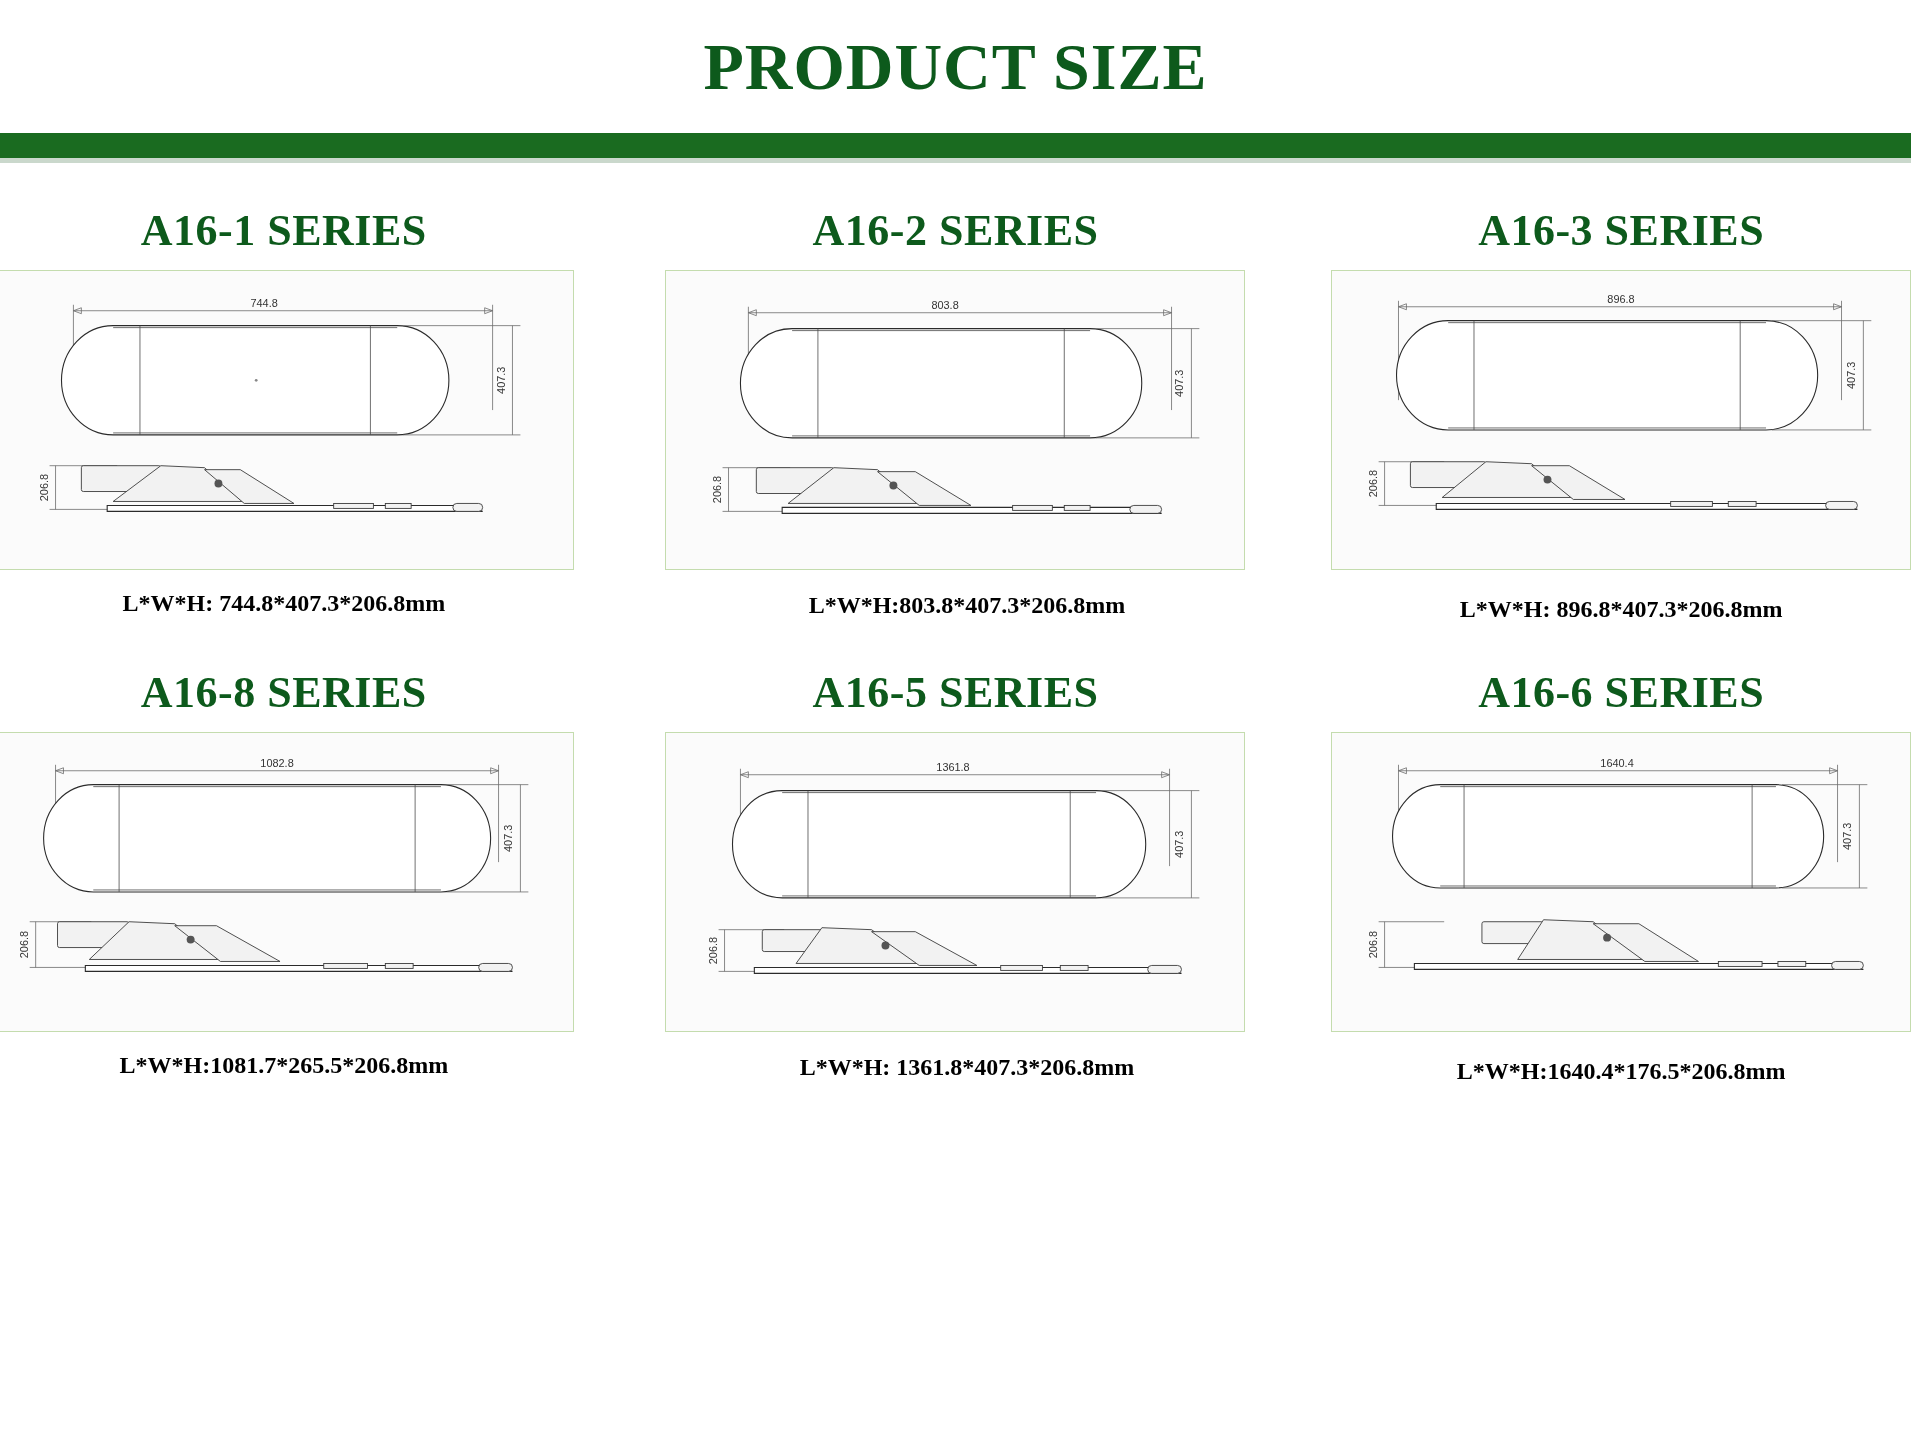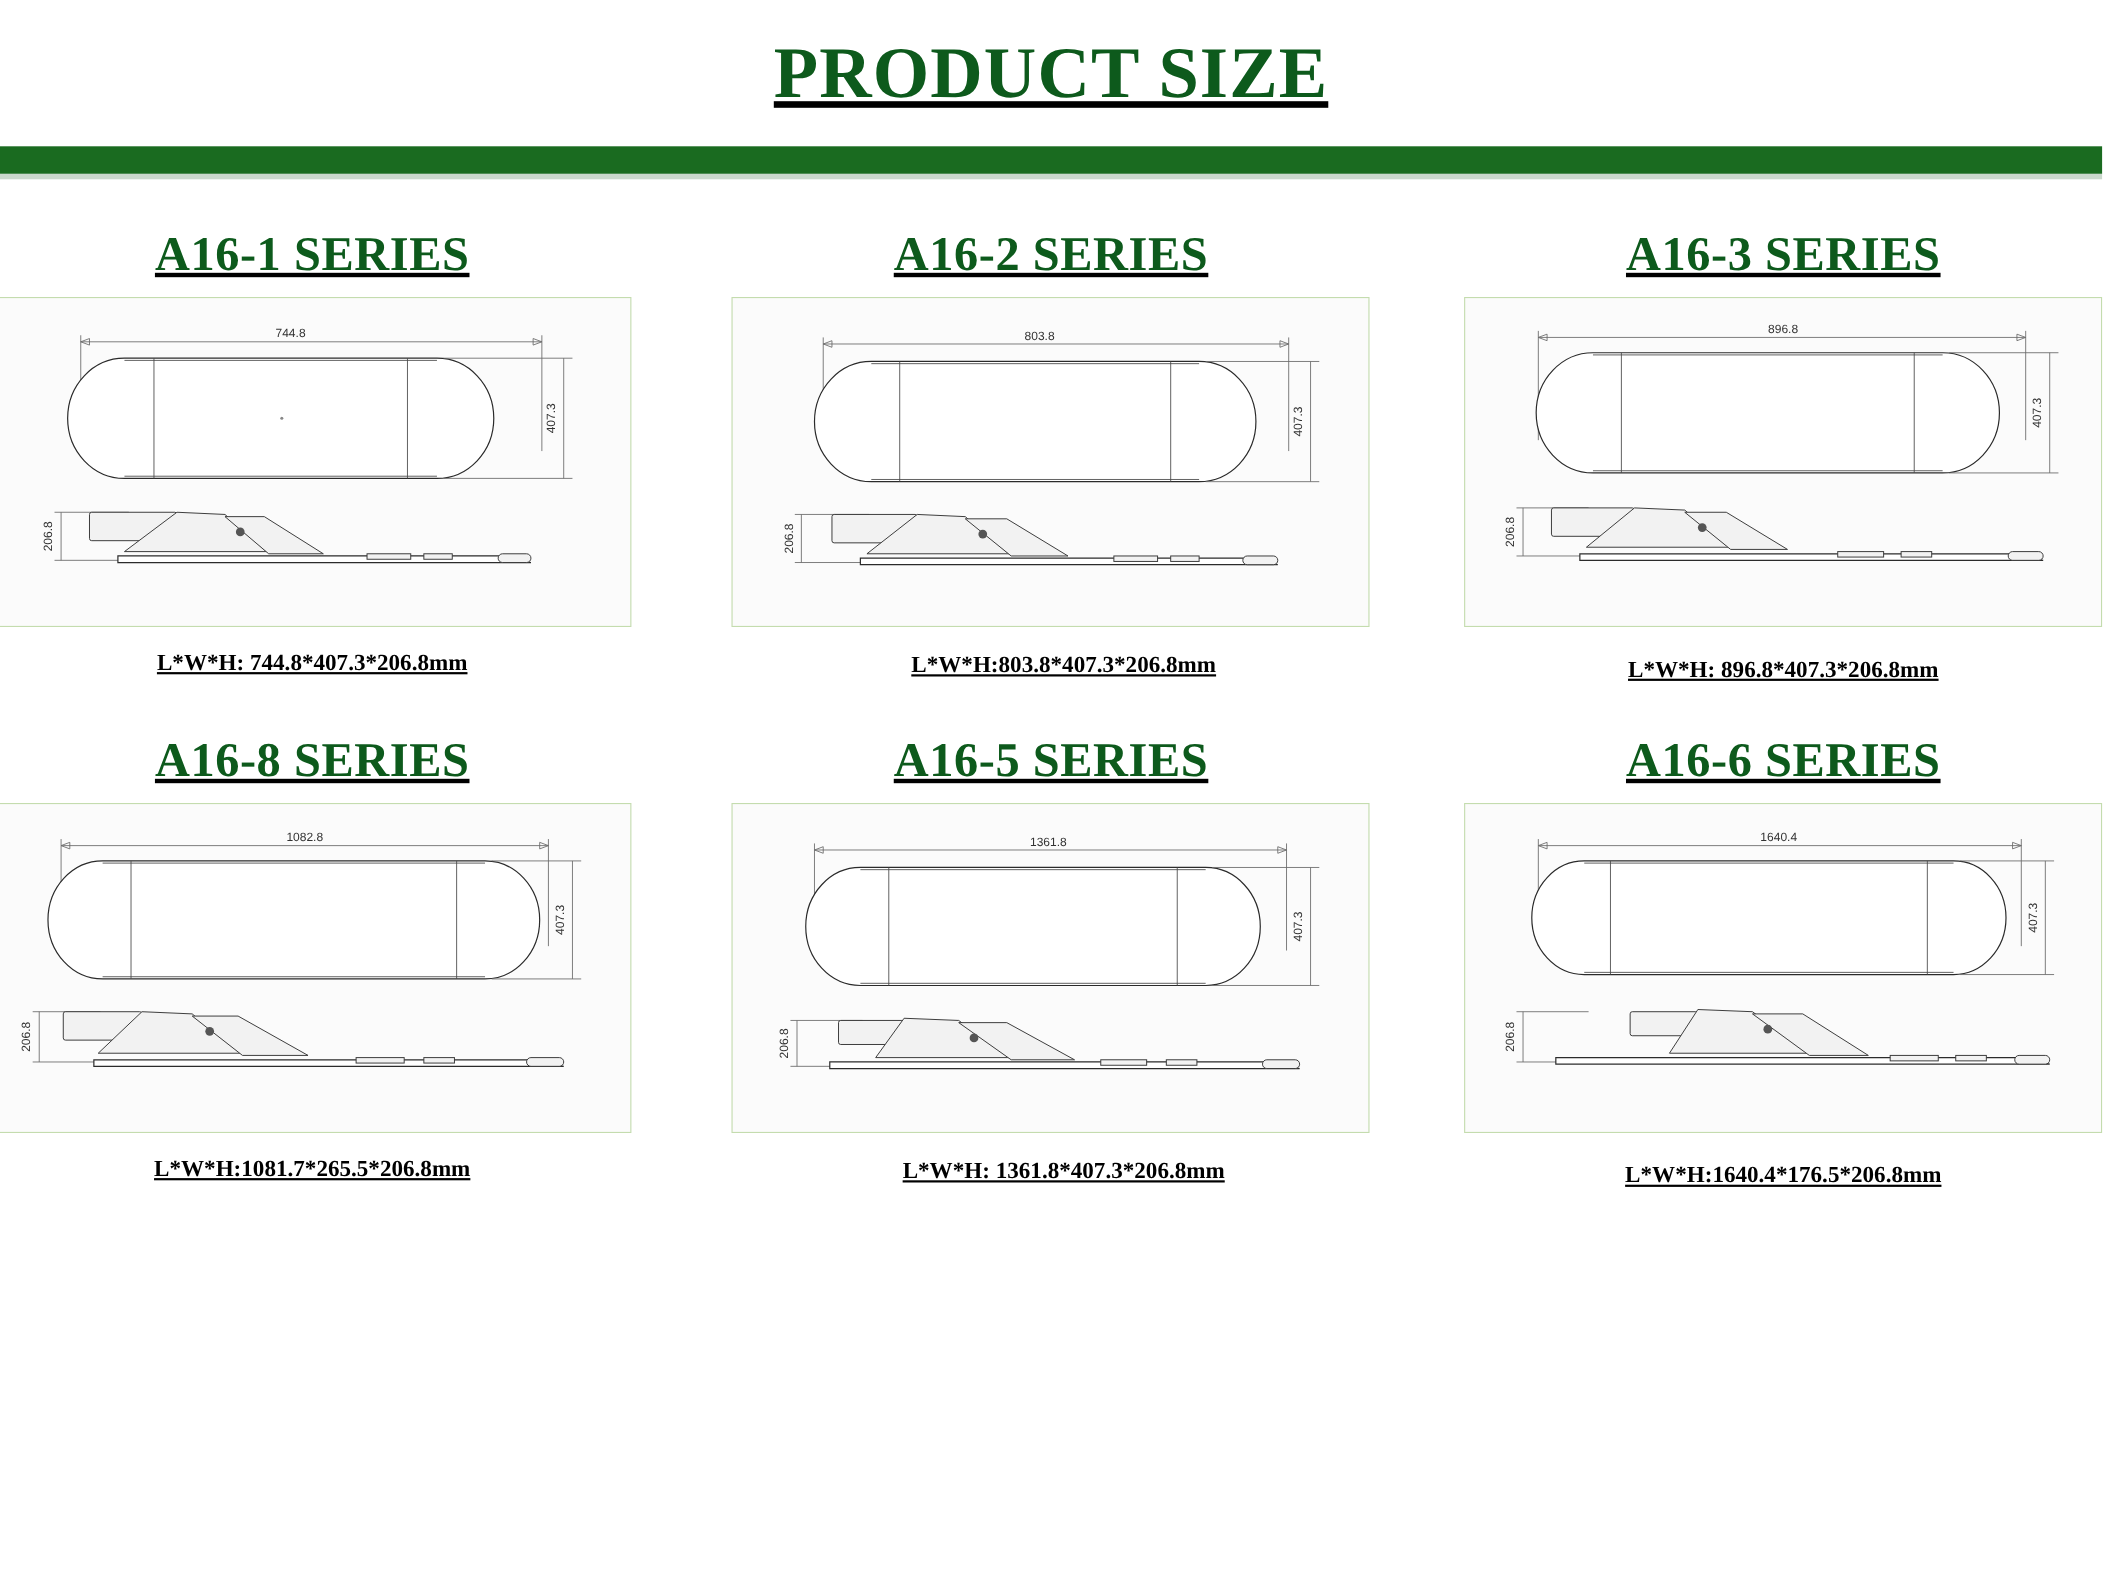--- a/index.html
+++ b/index.html
@@ -13,21 +13,20 @@
     font-family: "Liberation Serif", serif;
     overflow: hidden;
     position: relative;
   }
 
   .page {
     width: 1911px;
     height: 1440px;
     position: relative;
     background: #ffffff;
-    text-decoration: underline;
   }
 
   
   .title {
     text-align: center;
     font-family: "Liberation Serif", serif;
     font-weight: bold;
     font-size: 66px;
     letter-spacing: 1px;
     color: #0d5a1c;
@@ -93,21 +92,21 @@
     border: 1.5px solid #c4dcae;
     background: #fbfbfb;
     box-sizing: border-box;
     position: relative;
   }
 
   .caption {
     margin-top: 20px;
     font-family: "Liberation Serif", serif;
     font-weight: bold;
-    font-size: 21px;
+    font-size: 24px;
     color: #000000;
     text-align: center;
   }
 
   
   .card.c1 .card-title { transform: translateX(-48px); }
   .card.c1 .drawing-box { transform: translateX(-48px); }
   .card.c1 .caption     { transform: translateX(-48px); }
   .card.c3 .card-title  { transform: translateX(42px); }
   .card.c3 .drawing-box { transform: translateX(42px); }

